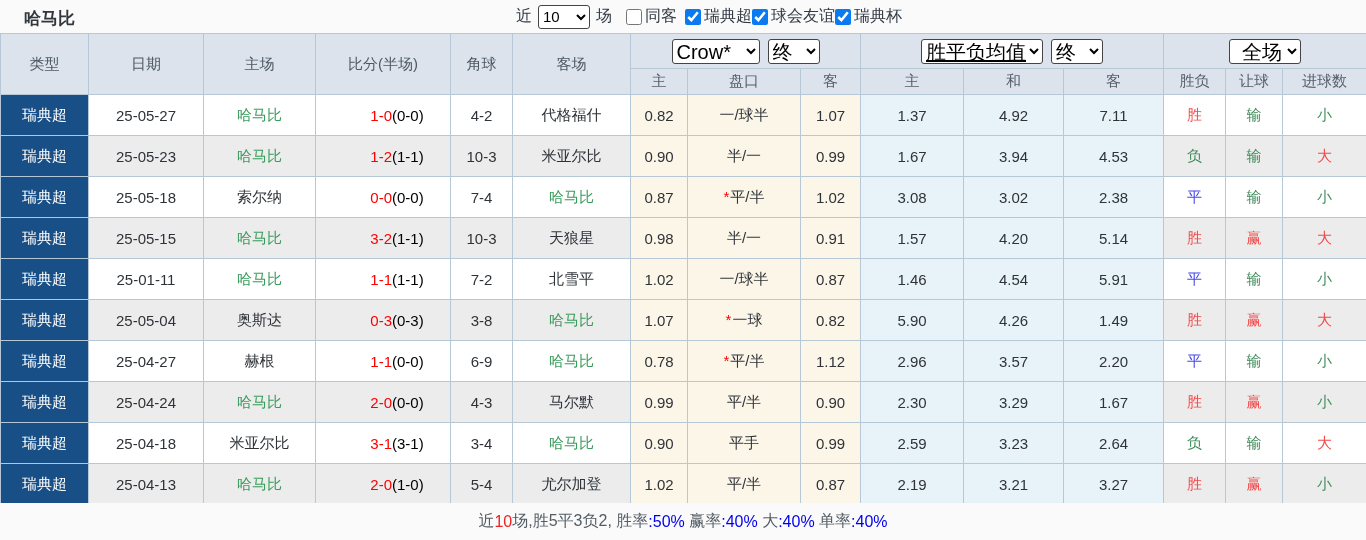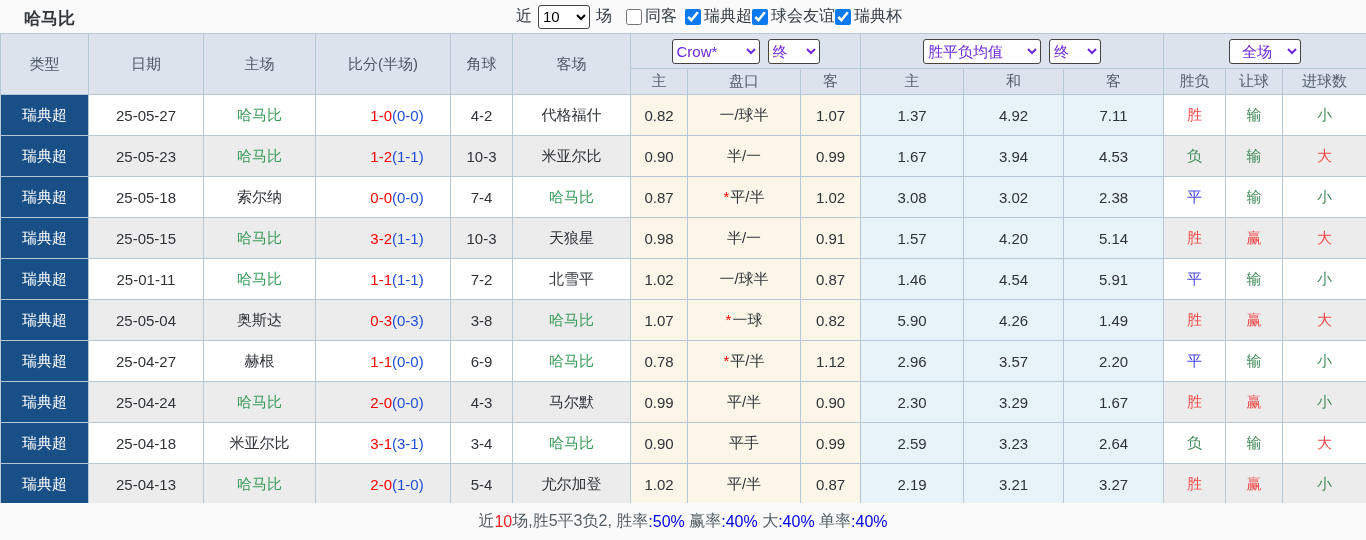--- a/index.html
+++ b/index.html
@@ -16,36 +16,36 @@
   .cbgroup { display:flex; align-items:center; font-size:16px; color:#333b44; }
   .cbgroup input { width:16px; height:16px; accent-color:#0b79f0; margin-right:3px; }
   .cb-same { margin-left:10px; margin-right:8px; }
 
   
   table { position:absolute; top:33px; left:0; width:1366px; border-collapse:collapse; table-layout:fixed; }
   th, td { border:1px solid #b6c7d5; text-align:center; vertical-align:middle; overflow:hidden; white-space:nowrap; }
   thead th { background:#dce3ec; color:#4d5865; font-weight:normal; font-size:15px; }
   .hrow1 th { height:35px; }
   .hrow2 th { height:26px; font-size:15px; color:#55606c; }
-  thead select { font-size:15px; height:25px; border:1px solid #444; border-radius:3px; background:#fff; color:#6d28d9; margin:0 4px; }
-  .sel-wide { min-width:118px; }
+  thead select { font-size:20px; height:25px; border:1px solid #444; border-radius:3px; background:#fff; color:#000000; margin:0 4px; }
+  .sel-wide { min-width:118px;text-decoration:underline; }
   .sel-book { min-width:88px; }
   .sel-small { min-width:52px; }
   .sel-scope { min-width:72px;padding-left:8px; }
 
   tbody td { height:41px; font-size:15px; color:#2f3338; background:#fff; }
   tbody tr:nth-child(even) td.stripe { background:#ececec; }
   tbody td.stripe { background:#fff; }
   td.col-type { background:#184f86 !important; color:#fff; font-size:15px; }
   td.col-cream { background:#fbf6e8 !important;margin-left:20px; }
   td.col-blue  { background:#e8f3f9 !important; }
 
   .t-team-green { color:#3a9b5c; }
   .score-main { color:#fd0000;margin-left:28px; }
-  .score-half { color:#1d4ed8; }
+  .score-half { color:#000000; }
   .star { color:#fd0000; margin-right:1px; }
   .t-red  { color:#f34a4a; }
   .t-blue { color:#4747e8; }
   .t-green{ color:#3e8a5a; }
 
   
   .footer { position:absolute; left:0; top:503px; width:1366px; height:37px; background:#fafafa;
             display:flex; justify-content:center; align-items:center; font-size:16px; }
   .footer span { white-space:pre; }
   .seg-dark { color:#535d65; }

